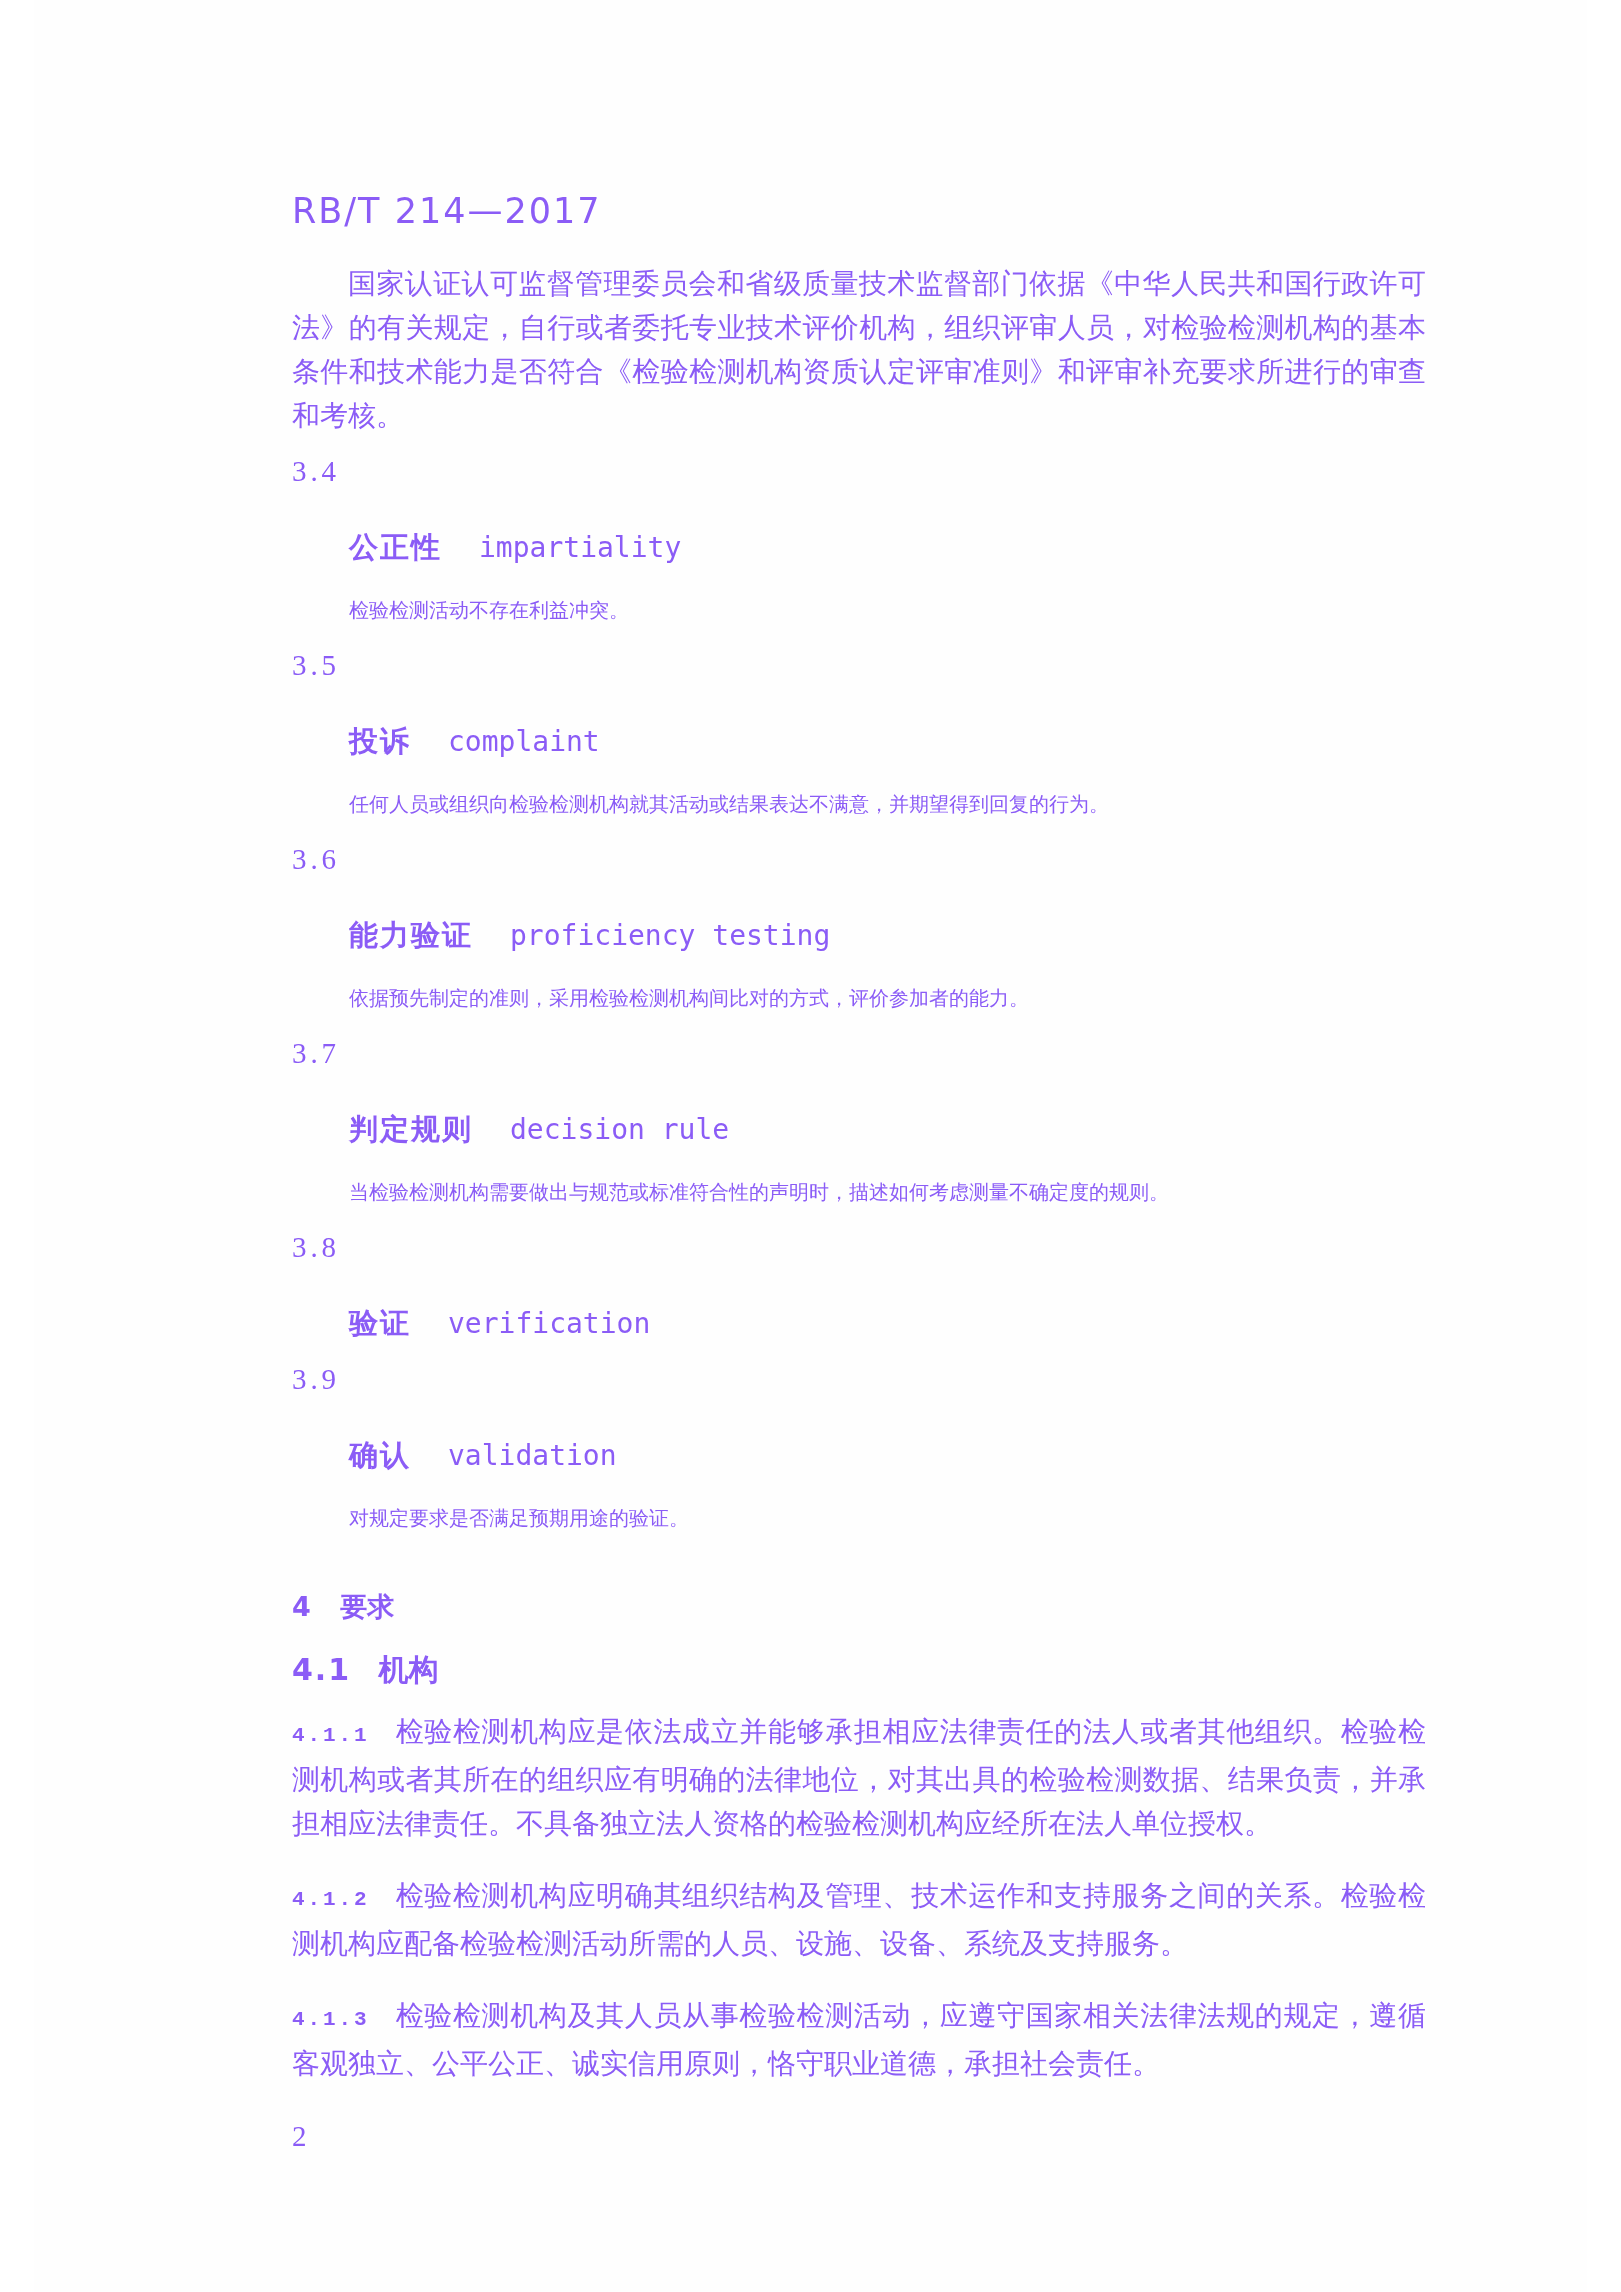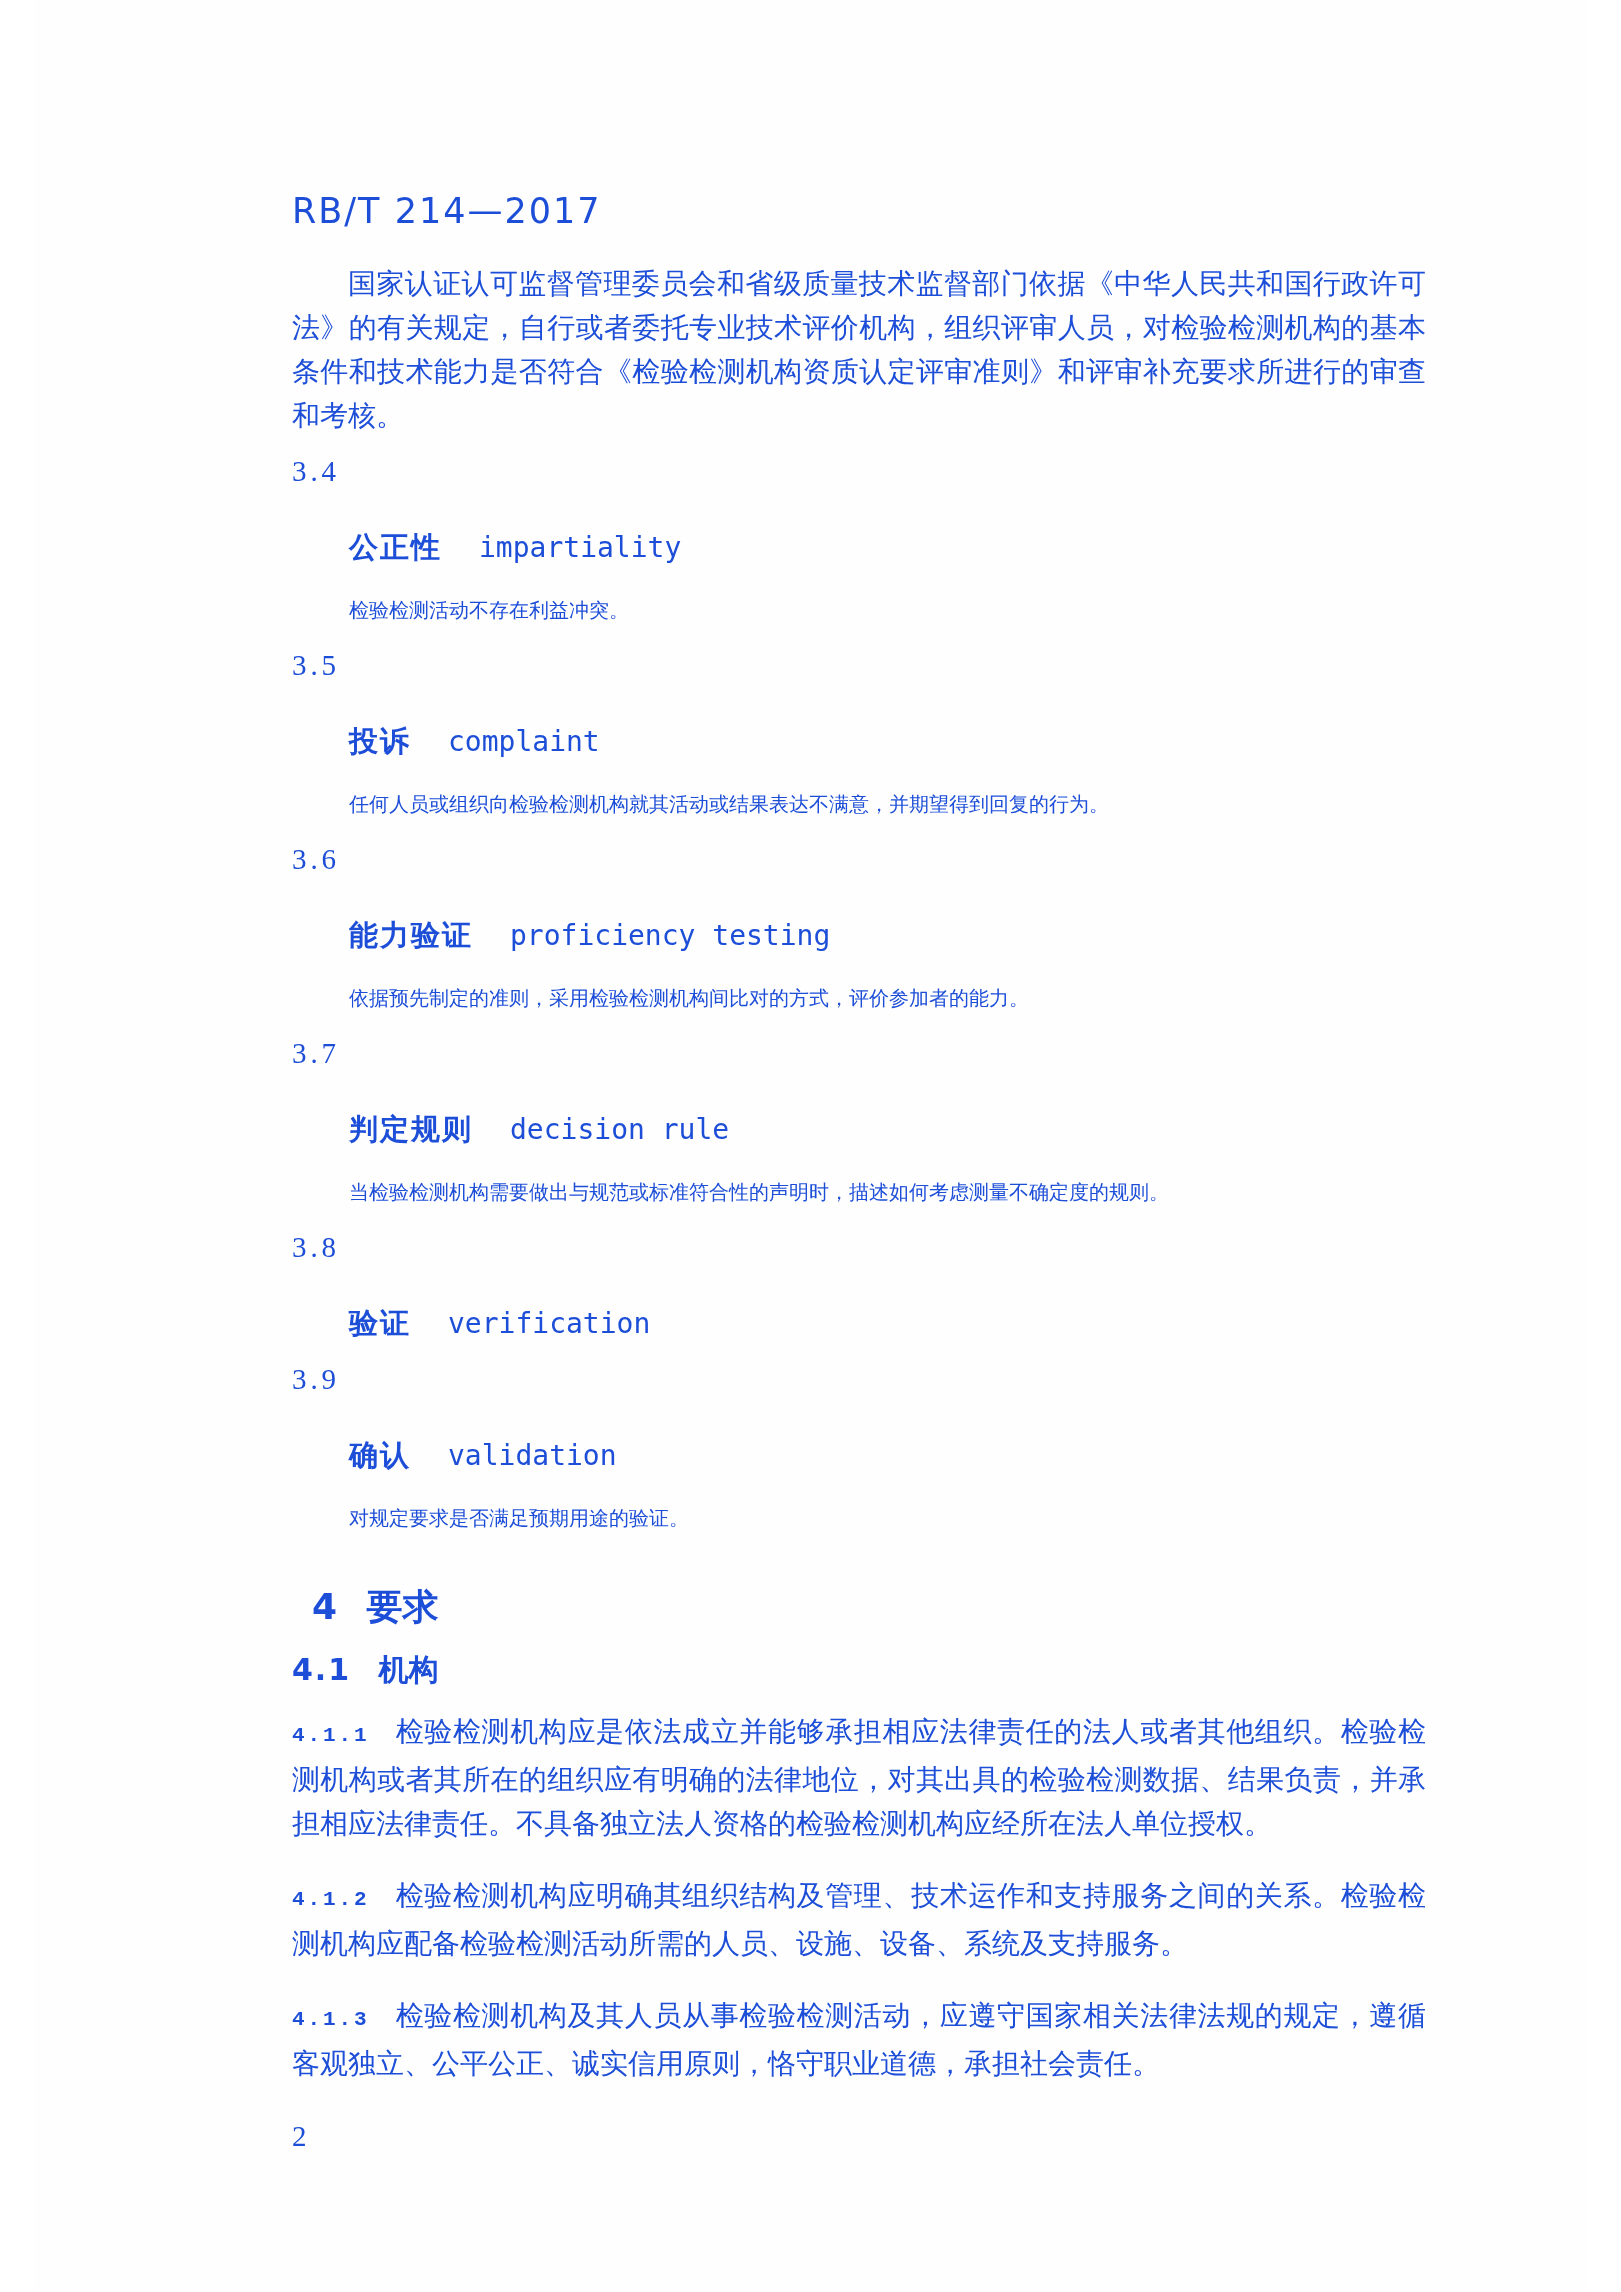--- a/index.html
+++ b/index.html
@@ -9,21 +9,21 @@
   }
   .page {
     position: relative;
     width: 1553px;
     height: 2293px;
     margin: 0 auto;
     background: #fefefe;
     box-sizing: border-box;
     padding: 189px 161px 0 258px;
     overflow: hidden;
-    color: #1d4ed8;
+    color: #8b5cf6;
     font-family: "Liberation Serif", "DejaVu Serif", serif;
   }
   .doc-code {
     font-family: "DejaVu Sans", "Liberation Sans", sans-serif;
     font-size: 35px;
     line-height: 44px;
     letter-spacing: 2px;
     white-space: nowrap;
   }
   .intro {
@@ -61,23 +61,22 @@
     margin-top: 18px;
     padding-left: 57px;
     font-size: 20px;
     line-height: 44px;
     white-space: nowrap;
   }
   .sec-heading {
     margin-top: 45px;
     font-family: "DejaVu Sans", "Liberation Sans", sans-serif;
     font-weight: bold;
-    font-size: 36px;
+    font-size: 27px;
     line-height: 44px;
-    margin-left: 20px;
   }
   .subsec-heading {
     margin-top: 19px;
     font-family: "DejaVu Sans", "Liberation Sans", sans-serif;
     font-weight: bold;
     font-size: 30px;
     line-height: 44px;
   }
   .sec-num {
     margin-right: 27.4px;

